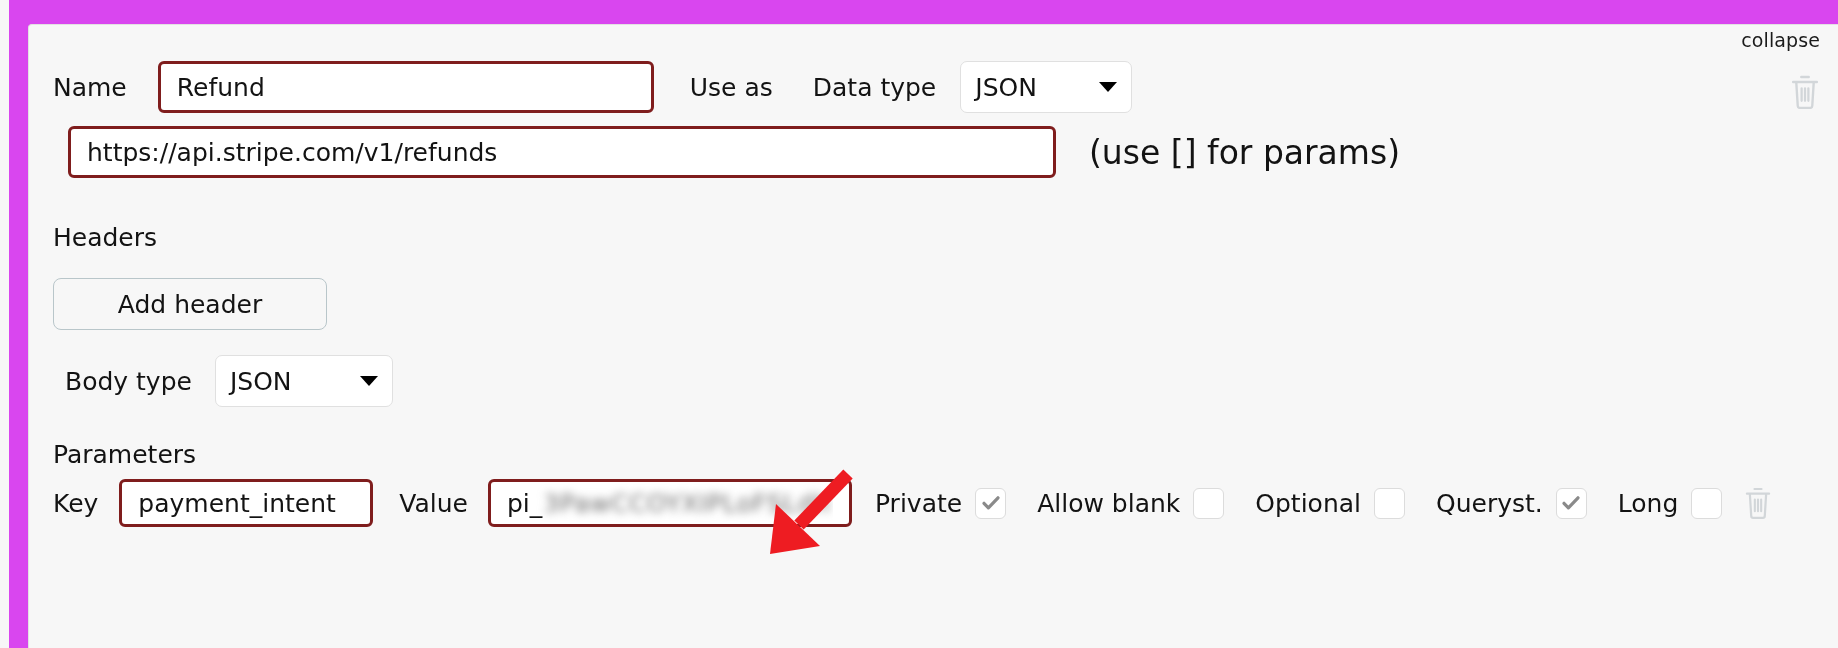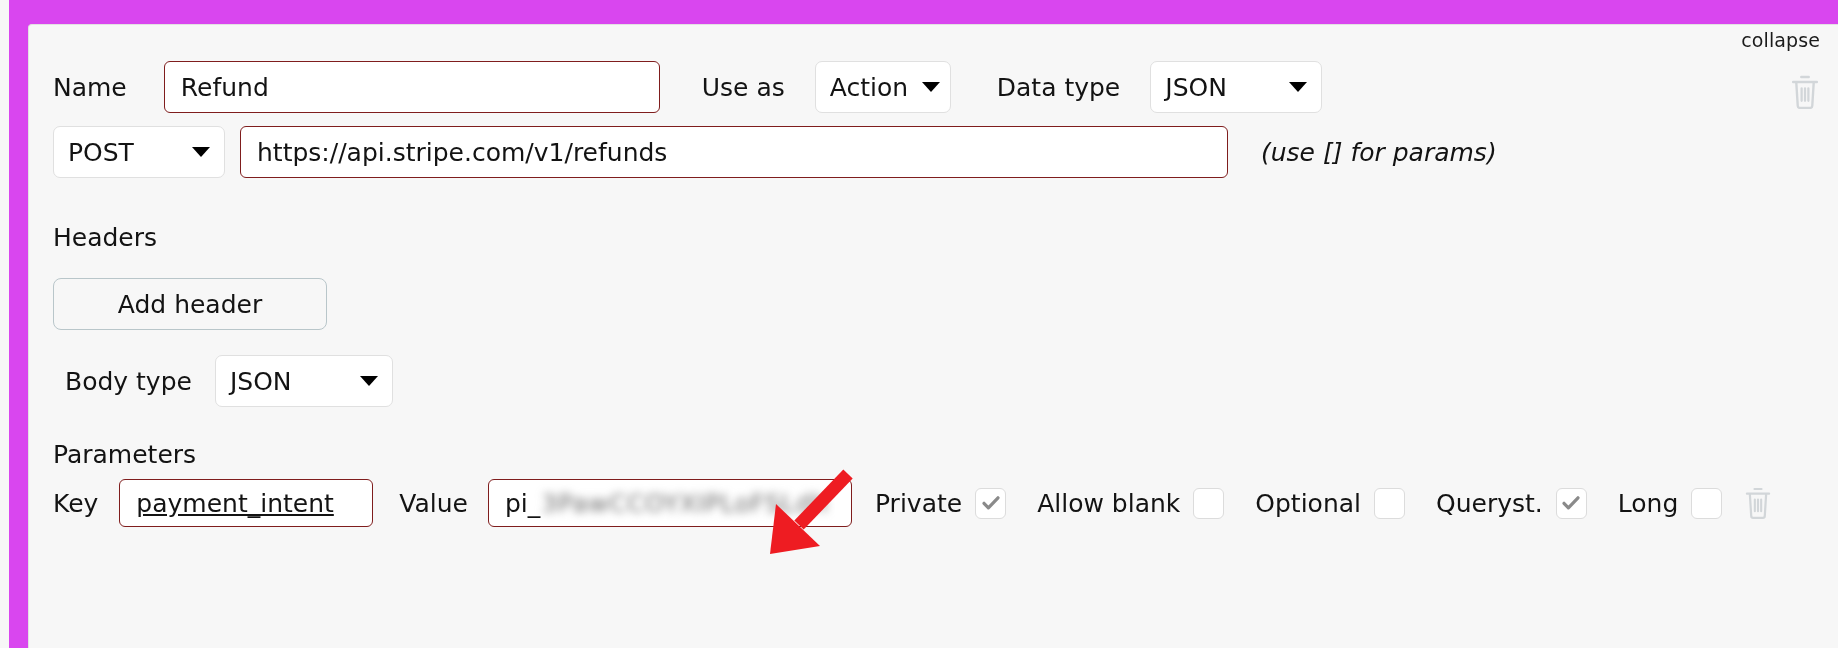--- a/index.html
+++ b/index.html
@@ -52,30 +52,29 @@
     position: absolute;
     display: flex;
     align-items: center;
   }
   .label {
     font-size: 25px;
     color: #131313;
     white-space: nowrap;
   }
   .hint {
-    font-size: 25px;
+    font-size: 33px;
     color: #131313;
     white-space: nowrap;
-    font-style: italic;
   }
 
   
   .tf {
     background: #ffffff;
-    border: 1px solid #7f1d1d;
+    border: 3px solid #7f1d1d;
     border-radius: 6px;
     font-size: 25px;
     color: #131313;
     font-family: inherit;
     padding: 0 16px;
     outline: none;
   }
   .tf::placeholder { color: #9b9b9b; }
 
   #name-input  { width: 496px; height: 52px; }
@@ -197,47 +196,39 @@
 
     <div class="collapse-link">collapse</div>
 
     <div class="trash-top">
       <svg class="trash" width="30" height="34" viewBox="0 0 24 27">
         <path d="M9 1.5h6M2.5 5.5h19M5 5.5l1.2 19.2a1.6 1.6 0 0 0 1.6 1.5h8.4a1.6 1.6 0 0 0 1.6-1.5L19 5.5" fill="none" stroke="#d2d6d9" stroke-width="1.9" stroke-linecap="round" stroke-linejoin="round"></path>
         <path d="M9.3 10.5v10M12 10.5v10M14.7 10.5v10" fill="none" stroke="#d2d6d9" stroke-width="1.8" stroke-linecap="round"></path>
       </svg>
     </div>
 
-    <div class="row" style="left:24px; top:36px; height:52px; gap:10px;align-items:center;">
+    <div class="row" style="left:24px; top:36px; height:52px; gap:4px;align-items:center;">
 
       <span class="label">Name</span>
 
       <input class="tf" id="name-input" type="text" style="margin-left: 27px;" value="Refund">
 
       <span class="label" style="margin-left:32px;">Use as</span>
 
-      <div class="sel" id="useas-select" style="margin-left:20px;">
-        <span class="sel-text">Action</span>
-        <span class="caret"></span>
-      </div>
 
       <span class="label" style="margin-left:36px;">Data type</span>
 
       <div class="sel" id="datatype-select" style="margin-left:20px;">
         <span class="sel-text">JSON</span>
         <span class="caret"></span>
       </div>
     </div>
 
     <div class="row" style="left:24px; top:101px; height:52px;">
 
-      <div class="sel" id="method-select">
-        <span class="sel-text">POST</span>
-        <span class="caret"></span>
-      </div>
 
       <input class="tf" id="url-input" type="text" style="margin-left: 15px;" value="https://api.stripe.com/v1/refunds">
 
       <span class="hint" style="margin-left:33px;">(use [] for params)</span>
     </div>
 
     <div class="section-title" style="left:24px; top:198px;">Headers</div>
 
     <button class="btn-outline" style="position:absolute; left:24px; top:253px;">Add header</button>
 
@@ -248,21 +239,21 @@
         <span class="caret"></span>
       </div>
     </div>
 
     <div class="section-title" style="left:24px; top:415px;">Parameters</div>
 
     <div class="row" style="left:24px; top:454px; height:48px;justify-content:space-between;">
 
       <span class="label">Key</span>
 
-      <input class="tf" id="key-input" type="text" style="margin-left: 21px; text-decoration: underline;" value="payment_intent">
+      <input class="tf" id="key-input" type="text" style="margin-left: 21px;" value="payment_intent">
 
       <span class="label" style="margin-left:26px;">Value</span>
 
       <div class="tf" id="value-input" style="margin-left:20px;">
         <div class="redact-wrap">
           <span class="redact-prefix">pi_</span>
           <span class="redact-blur">3PawCCOYXIPLoFSLdh</span>
         </div>
       </div>
 

